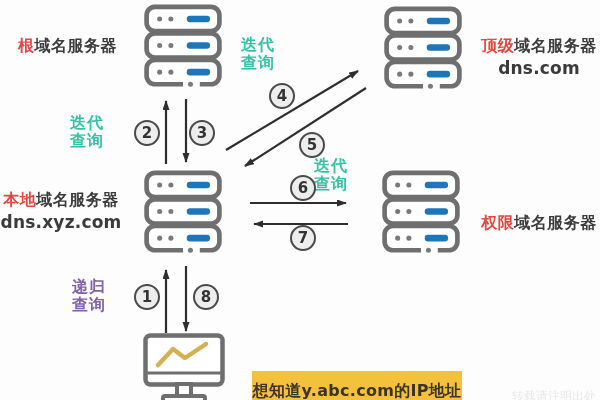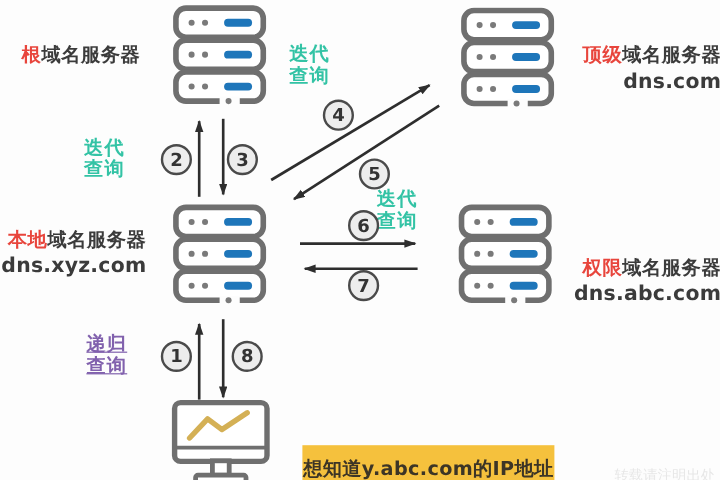--- a/index.html
+++ b/index.html
@@ -5,29 +5,29 @@
   html,body{margin:0;padding:0;background:#ffffff;}
   .canvas{
     position:relative;width:600px;height:400px;overflow:hidden;
     background:#fdfdfd;
     font-family:"DejaVu Sans","Liberation Sans",sans-serif;
   }
   .abs{position:absolute;}
   .arrows{position:absolute;left:0;top:0;pointer-events:none;}
   .nodelabel{
     font-weight:bold;font-size:16px;line-height:22px;color:#3b3b3b;
-    text-align:right;letter-spacing:0.5px;white-space:nowrap;
+    text-align:center;letter-spacing:0.5px;white-space:nowrap;
   }
   .nodelabel .hl{color:#e8453c;}
   .nodelabel .domain{font-size:17px;letter-spacing:0.2px;}
   .qlabel{
     font-weight:bold;font-size:16px;line-height:18px;text-align:left;
     color:#33c3a5;letter-spacing:1px;
   }
-  .qlabel.purple{color:#8161ad;text-decoration:underline;}
+  .qlabel.purple{color:#8161ad;}
   .step{
     width:26px;height:26px;box-sizing:border-box;
     border:2.5px solid #4a4a4a;border-radius:50%;background:#ededed;
     color:#333;font-weight:bold;font-size:15px;
     display:flex;align-items:center;justify-content:center;
   }
   .badge{
     background:#f5c13d;color:#3c3526;font-weight:bold;font-size:16px;
     display:flex;align-items:center;justify-content:center;
     letter-spacing:0.3px;white-space:nowrap;
@@ -172,21 +172,20 @@
     <div>
       <span class="hl">本地</span><span>域名服务器</span>
     </div>
     <div class="domain">dns.xyz.com</div>
   </div>
 
   <div class="abs nodelabel" style="left:477px;top:212px;width:124px;">
     <div>
       <span class="hl">权限</span><span>域名服务器</span>
     </div>
-    <div class="domain">dns.abc.com</div>
   </div>
 
   <div class="abs qlabel" style="left:241px;top:36px;width:60px;">
     <div>迭代</div>
     <div>查询</div>
   </div>
 
   <div class="abs qlabel" style="left:70px;top:114px;width:60px;">
     <div>迭代</div>
     <div>查询</div>

